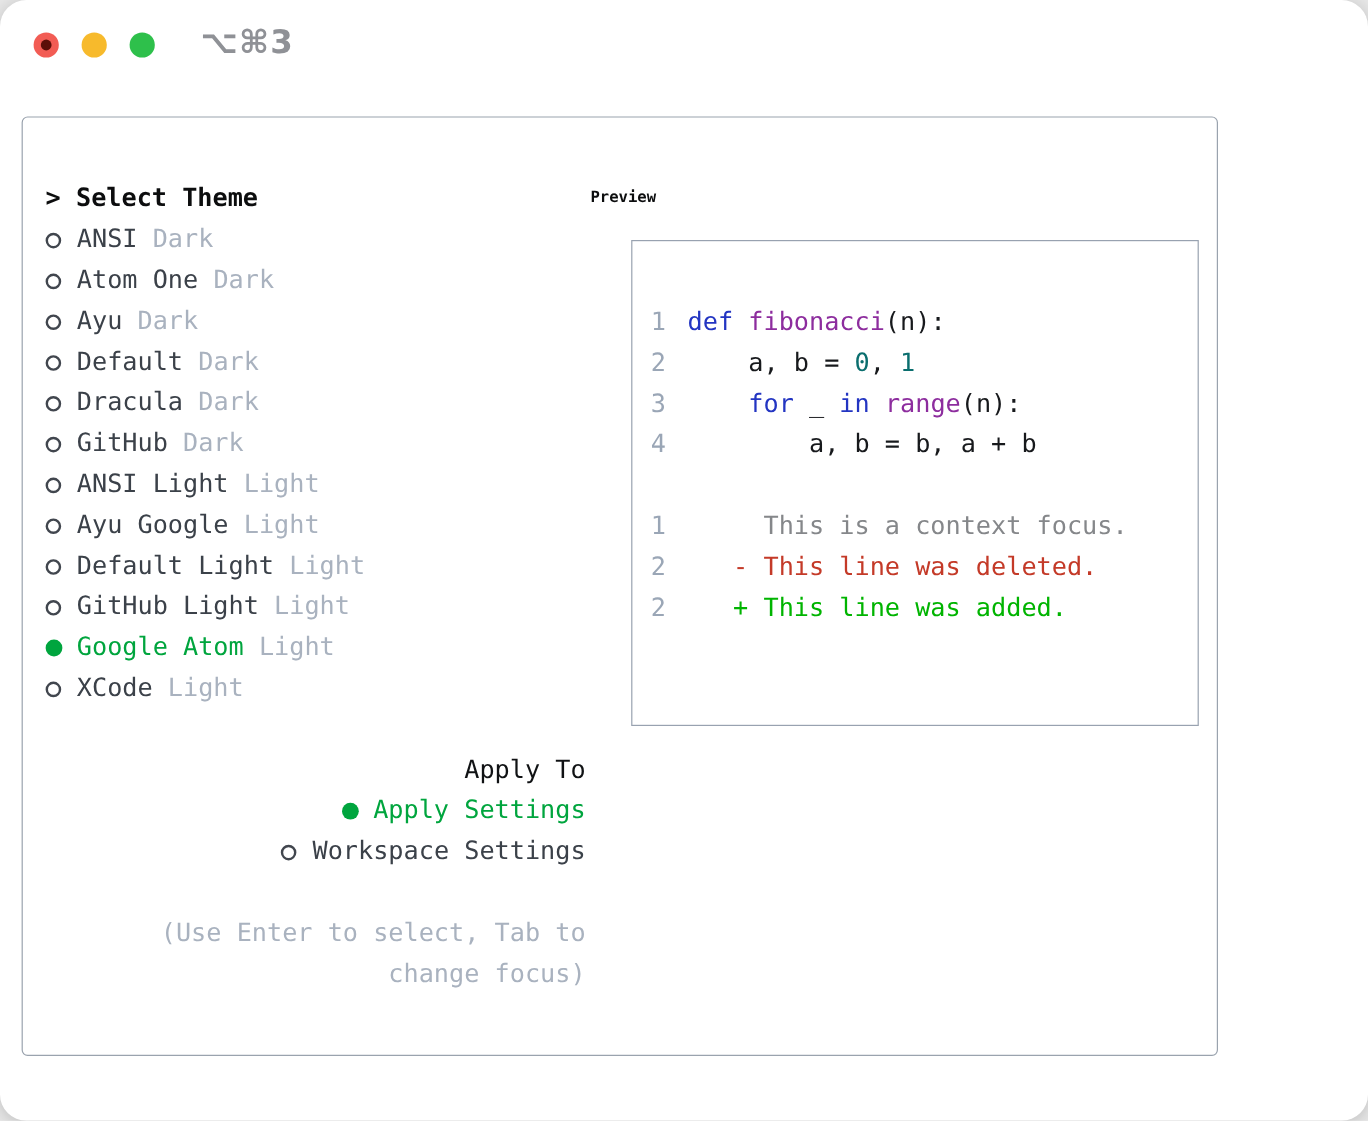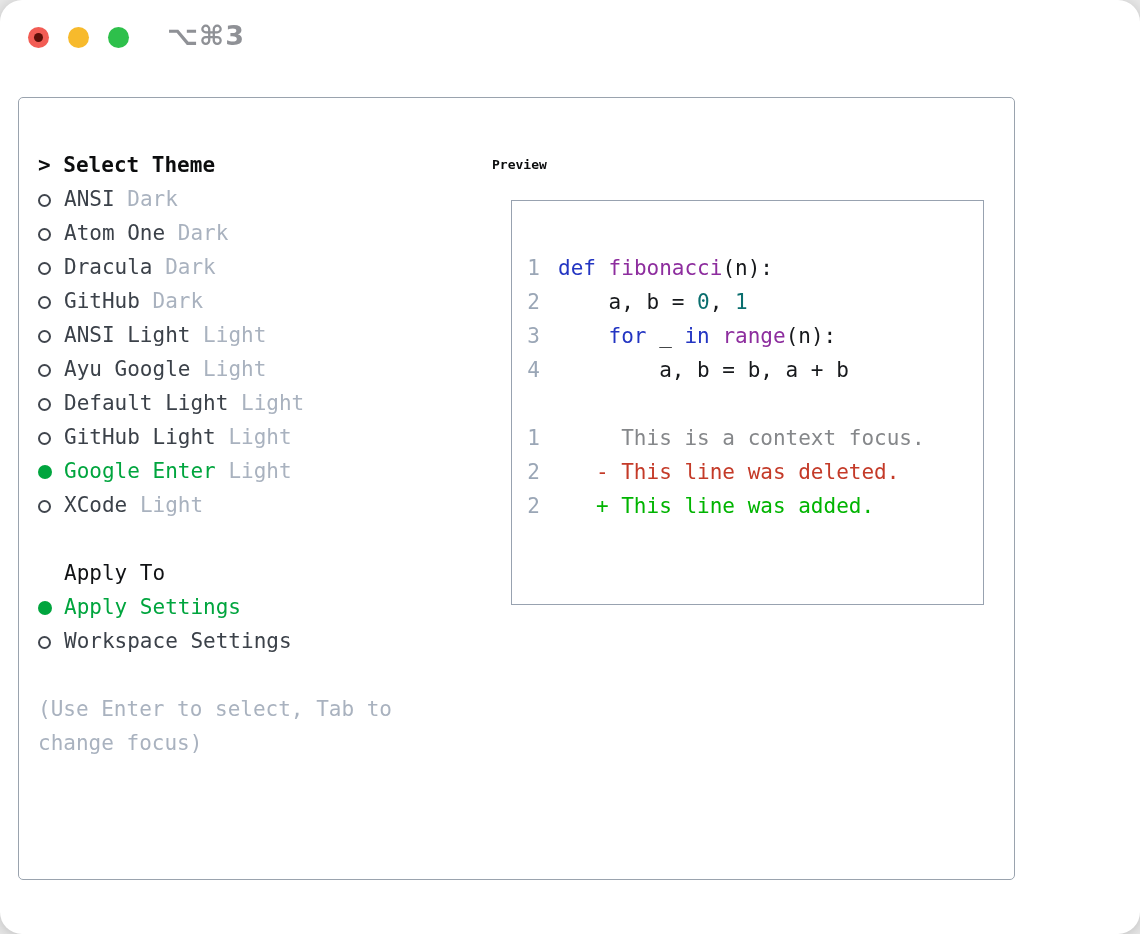--- a/index.html
+++ b/index.html
@@ -37,28 +37,28 @@
   .row.header{font-weight:700;color:#0c0d0e;}
   .caret{font-weight:700;color:#0c0d0e;}
   .dot{
     display:inline-block;width:13px;height:13px;border-radius:50%;
     border:2px solid #41464e;margin-right:13px;vertical-align:-1px;background:transparent;
   }
   .dot.sel{border:none;width:14px;height:14px;margin-right:12px;background:var(--sel-green);}
   .theme-name{color:var(--item);}
   .theme-name.sel{color:var(--sel-green);}
   .theme-tag{color:var(--muted);margin-top:36px;}
-  .apply-section{margin-top:34px;}
+  .apply-section{margin-top:34px;text-align:right;}
   .apply-title{height:34px;line-height:34px;font-size:21px;color:#101214;padding-left:26px;white-space:pre;}
-  .hint{margin-top:34px;color:var(--muted);font-size:21px;}
+  .hint{margin-top:34px;color:var(--muted);font-size:21px;text-align:right;}
   .hint div{height:34px;line-height:34px;white-space:pre;}
   
   .preview-title{height:34px;line-height:34px;font-size:13px;font-weight:700;color:#0c0d0e;}
   .preview-box{
-    margin-left:19px;margin-top:18px;width:473px;height:405px;
+    margin-left:34px;margin-top:18px;width:473px;height:405px;
     border:1.5px solid #98a2b0;background:#fff;padding:50px 0 0 15px;
   }
   .pline{height:34px;line-height:34px;font-size:21px;white-space:pre;}
   .ln{display:inline-block;width:13px;text-align:right;margin-right:18px;color:var(--lineno);}
   .code{white-space:pre;}
   .tk-kw{color:var(--kw);}
   .tk-fn{color:var(--fn);}
   .tk-num{color:var(--numlit);}
   .tk-pl{color:var(--plain);}
   .tk-ctx{color:var(--ctx);}
@@ -80,27 +80,29 @@
   </div>
 
   <div class="mainbox">
 
     <div class="col-left">
       <div class="row header"><span class="caret">&gt;</span><span> </span><span>Select Theme</span></div>
 
       <div id="theme-list">
           <div class="row"><span class="dot"></span><span class="theme-name">ANSI</span><span> </span><span class="theme-tag">Dark</span></div>
           <div class="row"><span class="dot"></span><span class="theme-name">Atom One</span><span> </span><span class="theme-tag">Dark</span></div>
+          <div class="row"><span class="dot"></span><span class="theme-name">Ayu</span><span> </span><span class="theme-tag">Dark</span></div>
+          <div class="row"><span class="dot"></span><span class="theme-name">Default</span><span> </span><span class="theme-tag">Dark</span></div>
           <div class="row"><span class="dot"></span><span class="theme-name">Dracula</span><span> </span><span class="theme-tag">Dark</span></div>
           <div class="row"><span class="dot"></span><span class="theme-name">GitHub</span><span> </span><span class="theme-tag">Dark</span></div>
           <div class="row"><span class="dot"></span><span class="theme-name">ANSI Light</span><span> </span><span class="theme-tag">Light</span></div>
           <div class="row"><span class="dot"></span><span class="theme-name">Ayu Google</span><span> </span><span class="theme-tag">Light</span></div>
           <div class="row"><span class="dot"></span><span class="theme-name">Default Light</span><span> </span><span class="theme-tag">Light</span></div>
           <div class="row"><span class="dot"></span><span class="theme-name">GitHub Light</span><span> </span><span class="theme-tag">Light</span></div>
-          <div class="row"><span class="dot sel"></span><span class="theme-name sel">Google Enter</span><span> </span><span class="theme-tag">Light</span></div>
+          <div class="row"><span class="dot sel"></span><span class="theme-name sel">Google Atom</span><span> </span><span class="theme-tag">Light</span></div>
           <div class="row"><span class="dot"></span><span class="theme-name">XCode</span><span> </span><span class="theme-tag">Light</span></div>
         </div>
 
       <div class="apply-section">
         <div class="apply-title">Apply To</div>
         <div id="apply-list">
             <div class="row"><span class="dot sel"></span><span class="theme-name sel">Apply Settings</span></div>
             <div class="row"><span class="dot"></span><span class="theme-name">Workspace Settings</span></div>
           </div>
       </div>

